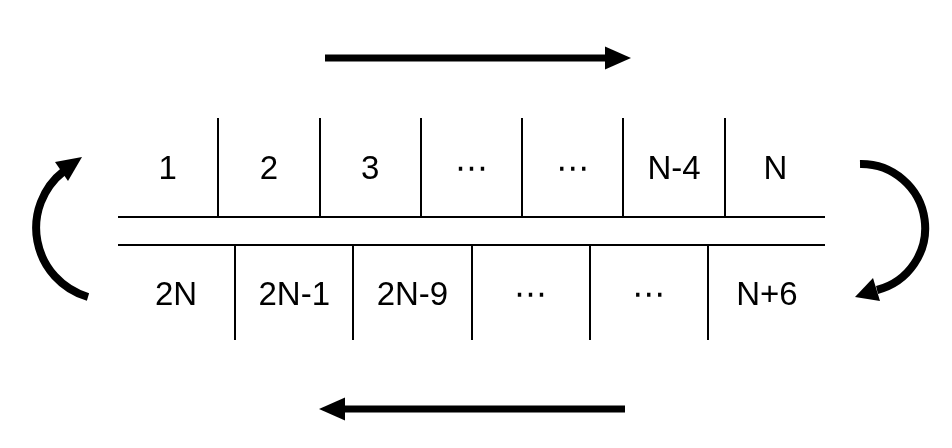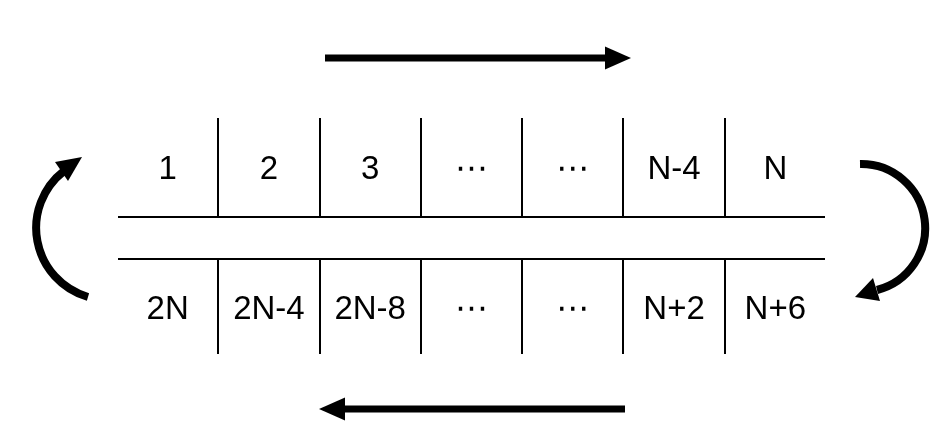--- a/index.html
+++ b/index.html
@@ -32,21 +32,21 @@
     left: 118px;
     width: 707px;
     display: flex;
   }
   .row.top {
     top: 118px;
     height: 100px;
     border-bottom: 2px solid var(--ink);
   }
   .row.bottom {
-    top: 258px;
+    top: 244px;
     height: 96px;
     border-top: 2px solid var(--ink);
   }
   .cell {
     flex: 1 1 0;
     display: flex;
     align-items: center;
     justify-content: center;
     font-size: 33px;
     line-height: 1;
@@ -88,21 +88,20 @@
     <div class="cell">2</div>
     <div class="cell">3</div>
     <div class="cell">⋯</div>
     <div class="cell">⋯</div>
     <div class="cell">N-4</div>
     <div class="cell">N</div>
   </div>
 
   <div class="row bottom">
     <div class="cell">2N</div>
-    <div class="cell">2N-4</div>
-    <div class="cell">2N-8</div>
+    <div class="cell">2N-1</div>
+    <div class="cell">2N-9</div>
     <div class="cell">⋯</div>
     <div class="cell">⋯</div>
-    <div class="cell">N+2</div>
     <div class="cell">N+6</div>
   </div>
 
 </div>
 
 </body></html>

